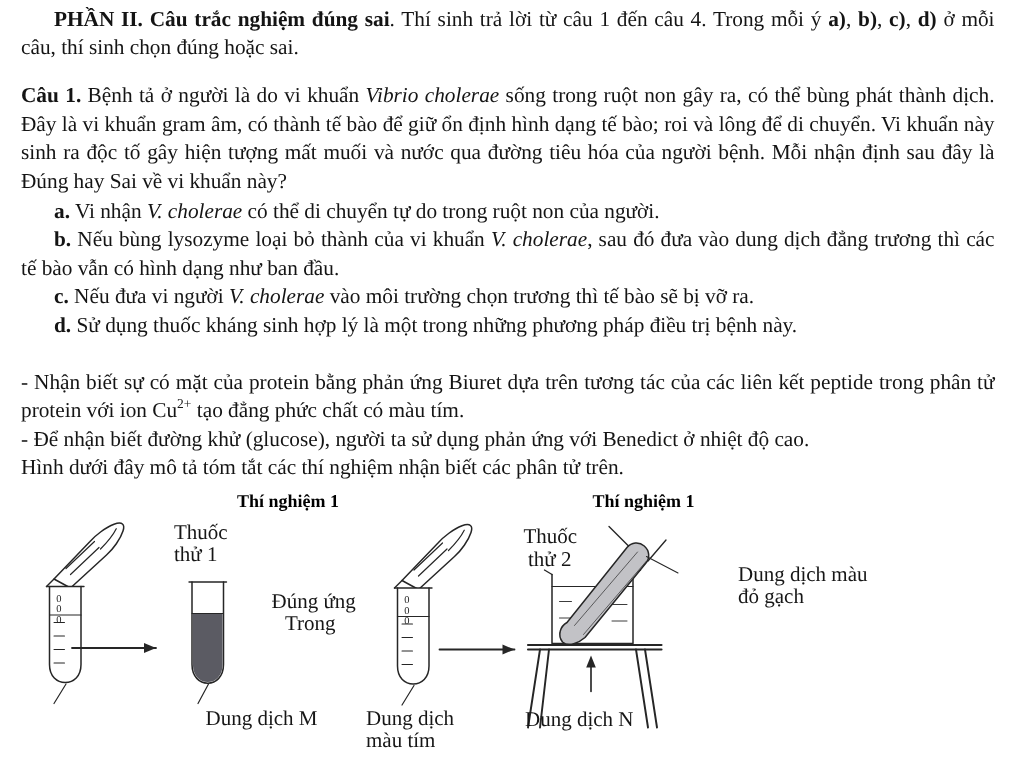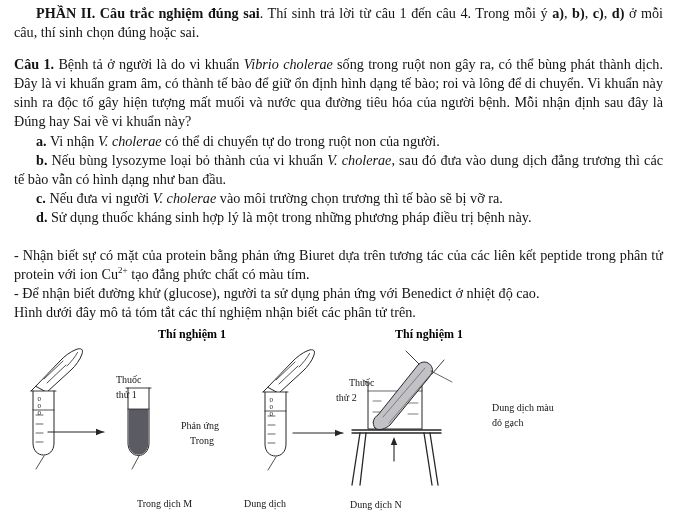--- a/index.html
+++ b/index.html
@@ -14,21 +14,21 @@
     font-size:14.2px;line-height:19.1px;text-align:justify;
     color:#141414;
   }
   .b{font-weight:bold;}
   .i{font-style:italic;margin-top:44px;}
   .ind{text-indent:22px;}
   sup{font-size:9px;vertical-align:super;line-height:0;}
 
   
   .fig{position:absolute;left:0;top:325px;width:679px;height:189px;}
-  .lbl{position:absolute;font-size:10px;line-height:14px;color:#161616;white-space:nowrap;margin-top:24px;}
+  .lbl{position:absolute;font-size:14px;line-height:14px;color:#161616;white-space:nowrap;}
   .ttl{position:absolute;font-size:12px;font-weight:bold;line-height:14px;white-space:nowrap;color:#000;}
   .ctr{text-align:left;}
   svg{display:block;}
   .fig-svg{position:absolute;left:0;top:0;}
 </style>
 </head>
 <body>
 
 <div class="page">
 
@@ -176,26 +176,26 @@
       </g>
     </svg>
 
     <div class="ttl" style="left:158px;top:2px;">Thí nghiệm 1</div>
     <div class="ttl" style="left:395px;top:2px;">Thí nghiệm 1</div>
 
     <div class="lbl" style="left:116px;top:24px;">Thuốc</div>
     <div class="lbl" style="left:116px;top:39px;">thử 1</div>
 
     <div class="lbl" style="left:349px;top:27px;">Thuốc</div>
-    <div class="lbl" style="left:336px;top:42px;">thử 2</div>
-
-    <div class="lbl" style="left:181px;top:70px;">Phản ứng</div>
+    <div class="lbl" style="left:352px;top:42px;">thử 2</div>
+
+    <div class="lbl" style="left:181px;top:70px;">Đúng ứng</div>
     <div class="lbl" style="left:190px;top:85px;">Trong</div>
 
-    <div class="lbl" style="left:137px;top:148px;">Trong dịch M</div>
+    <div class="lbl" style="left:137px;top:148px;">Dung dịch M</div>
     <div class="lbl ctr" style="left:244px;top:148px;width:80px;">Dung dịch</div>
     <div class="lbl ctr" style="left:244px;top:163px;width:80px;">màu tím</div>
 
     <div class="lbl" style="left:350px;top:149px;text-align:center;">Dung dịch N</div>
 
     <div class="lbl" style="left:492px;top:52px;">Dung dịch màu</div>
     <div class="lbl ctr" style="left:492px;top:67px;width:105px;">đỏ gạch</div>
 
   </div>
 

